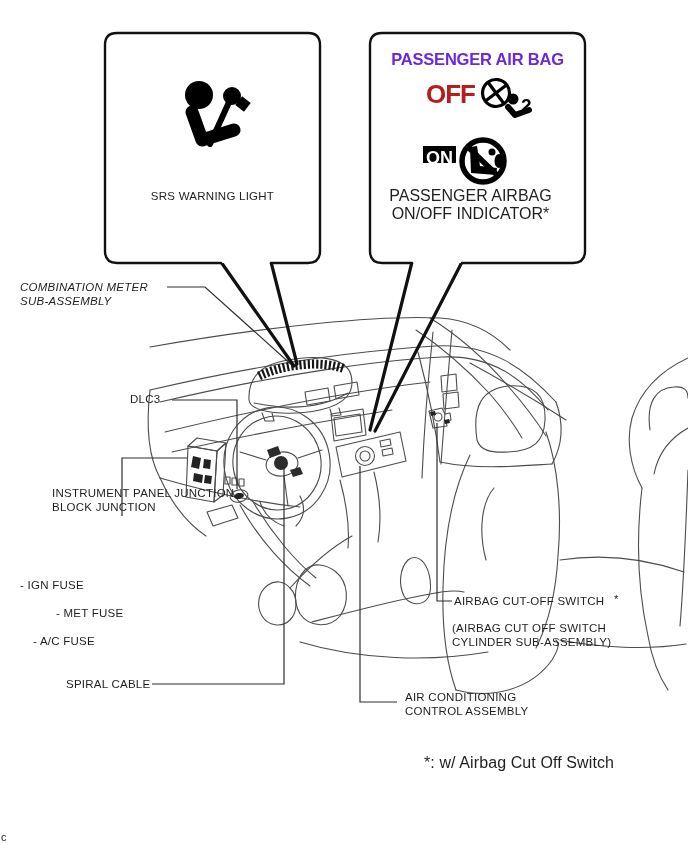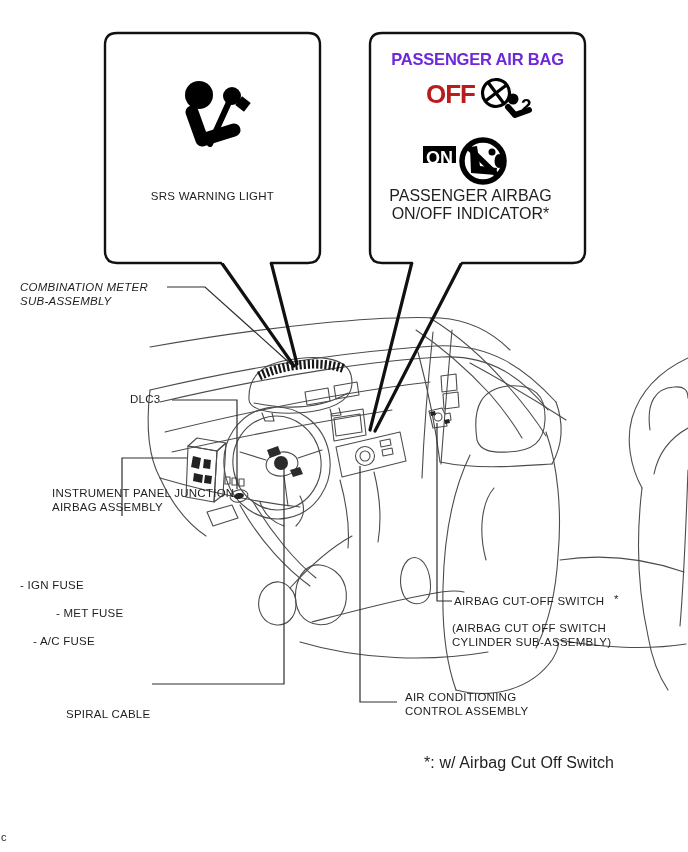--- a/index.html
+++ b/index.html
@@ -212,28 +212,28 @@
 
   <div class="lbl" style="left:20px;top:280px;font-style:italic;">
     <div>COMBINATION METER</div>
     <div>SUB-ASSEMBLY</div>
   </div>
 
   <div class="lbl" style="left:130px;top:392px;">DLC3</div>
 
   <div class="lbl" style="left:20px;top:486px;margin-left:32px;">
     <div>INSTRUMENT PANEL JUNCTION</div>
-    <div>AIRBAG ASSEMBLY</div>
+    <div>BLOCK JUNCTION</div>
   </div>
 
   <div class="lbl" style="left:20px;top:578px;">- IGN FUSE</div>
   <div class="lbl" style="left:20px;top:606px;margin-left:36px;">- MET FUSE</div>
   <div class="lbl" style="left:33px;top:634px;">- A/C FUSE</div>
 
-  <div class="lbl" style="left:66px;top:707px;">SPIRAL CABLE</div>
+  <div class="lbl" style="left:66px;top:677px;">SPIRAL CABLE</div>
 
   <div class="lbl" style="left:454px;top:594px;">AIRBAG CUT-OFF SWITCH</div>
   <div class="lbl" style="left:614px;top:592px;">*</div>
   <div class="lbl" style="left:405px;top:690px;">
     <div>AIR CONDITIONING</div>
     <div>CONTROL ASSEMBLY</div>
   </div>
 
   <div class="lbl" style="left:452px;top:621px;">
     <div>(AIRBAG CUT OFF SWITCH</div>

